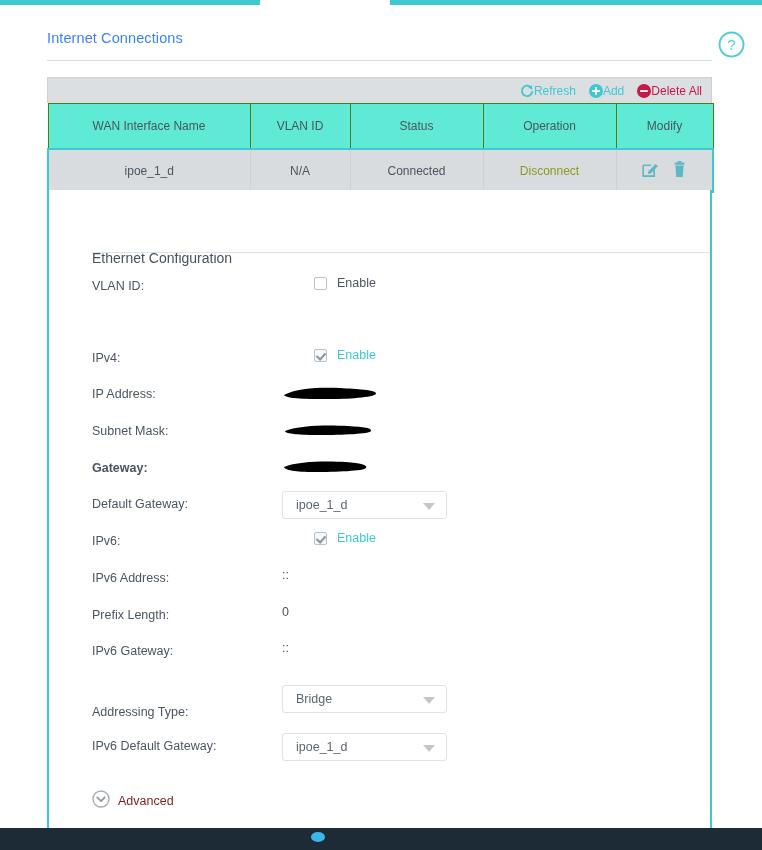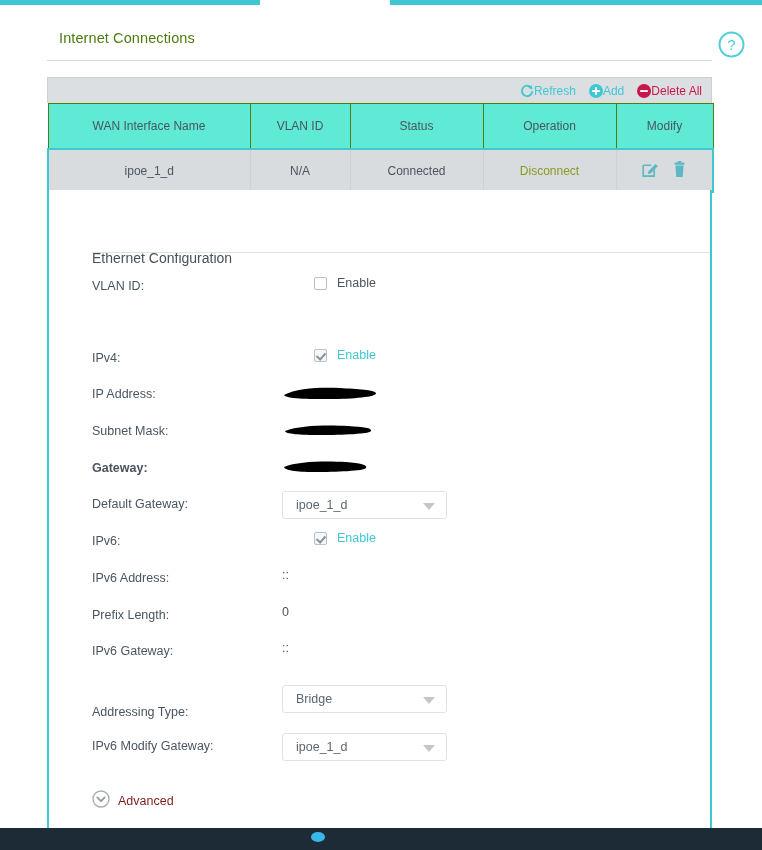--- a/index.html
+++ b/index.html
@@ -27,21 +27,21 @@
     width: 762px; height: 823px;
     background: #ffffff;
   }
 
   
   #header {
     position: absolute; left: 47px; top: 25px;
     width: 665px;
   }
   #page-title {
-    font-size: 14.5px; color: #4d7c0f; letter-spacing: .1px; margin-left: 12px;
+    font-size: 14.5px; color: #3b82f6; letter-spacing: .1px;
   }
   #header-rule {
     margin-top: 14px; height: 1px; background: #d6dade; width: 665px;
   }
   #help-icon {
     position: absolute; left: 718px; top: 26px;
     width: 27px; height: 27px;
   }
 
   
@@ -374,21 +374,21 @@
       <span class="lbl" style="top:20px;">Addressing Type:</span>
       <span class="ctl">
         <span class="sel narrow">
           <span>Bridge</span>
           <span class="arrow"></span>
         </span>
       </span>
     </div>
 
     <div class="row" style="top:543px;height:30px;">
-      <span class="lbl" style="top:6px;">IPv6 Modify Gateway:</span>
+      <span class="lbl" style="top:6px;">IPv6 Default Gateway:</span>
       <span class="ctl">
         <span class="sel narrow">
           <span>ipoe_1_d</span>
           <span class="arrow"></span>
         </span>
       </span>
     </div>
 
     <div id="advanced-row">
       <span>

